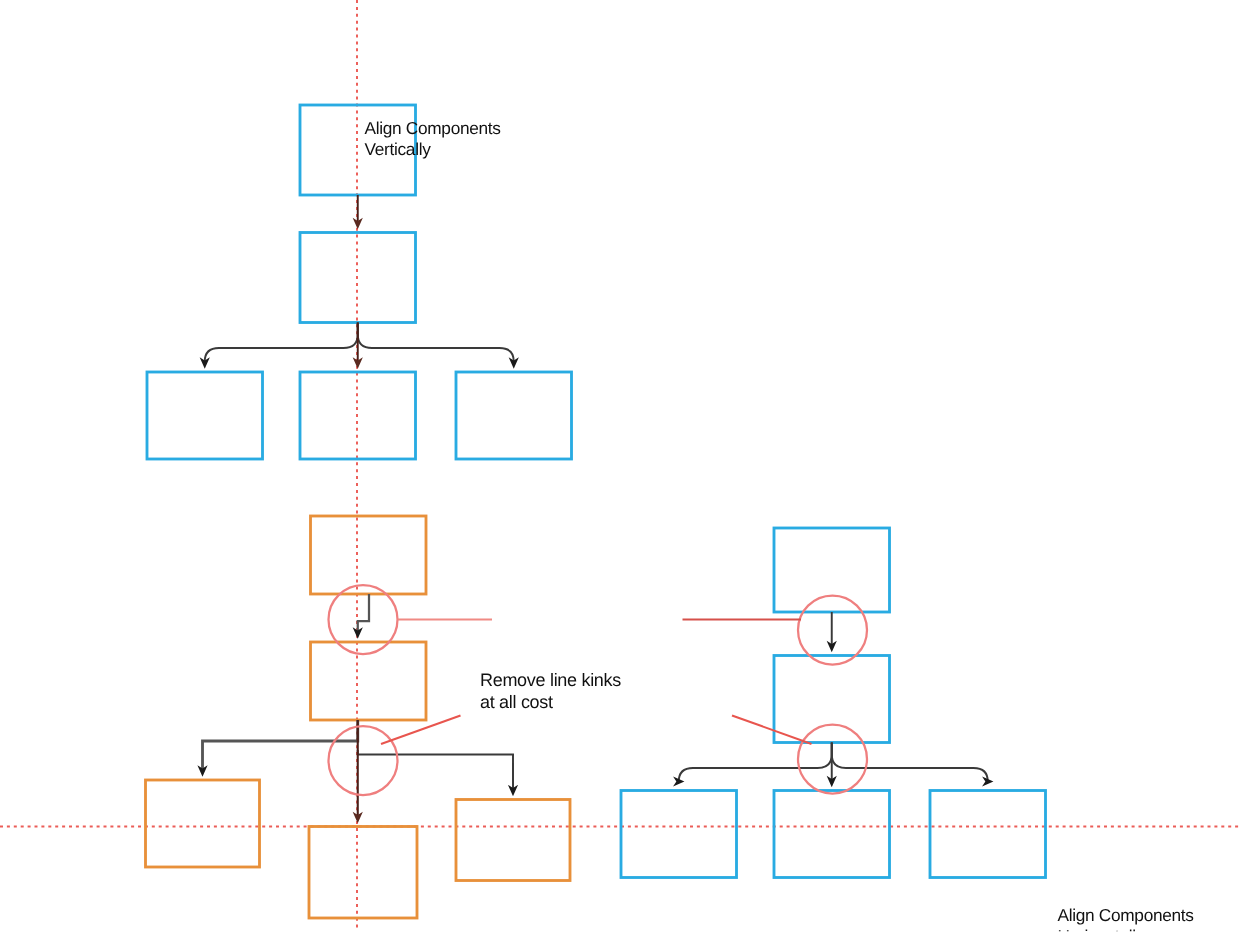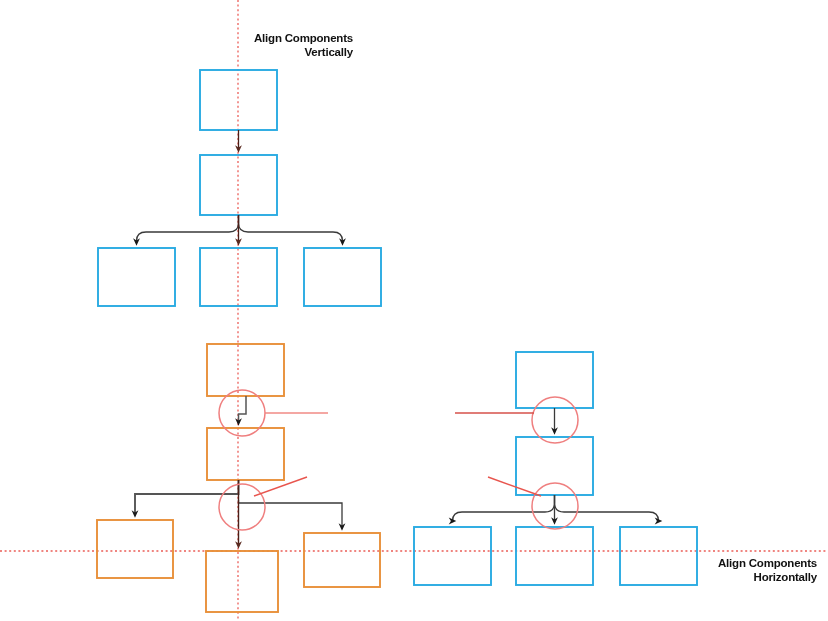--- a/index.html
+++ b/index.html
@@ -20,26 +20,27 @@
   #diagram-svg {
     position: absolute;
     left: 0;
     top: 0;
     width: 828px;
     height: 621px;
   }
   .anno-text {
     position: absolute;
     font-family: "Liberation Sans", sans-serif;
-    font-weight: bold;
+    font-weight: normal;
     color: #111111;
-    text-align: right;
+    text-align: left;
     line-height: 1.25;
     white-space: pre-line;
     letter-spacing: -0.2px;
+    margin-top: 48px;
   }
   #label-align-vertical {
     left: 243px;
     top: 31px;
     width: 110px;
     font-size: 11.5px;
   }
   #label-align-horizontal {
     left: 705px;
     top: 556px;
@@ -135,15 +136,17 @@
       <line x1="488" y1="477" x2="541" y2="496" stroke="#e8554e" stroke-width="1.4"></line>
     </g>
   </svg>
 
   <div class="anno-text" id="label-align-vertical">Align Components
 Vertically</div>
 
   <div class="anno-text" id="label-align-horizontal">Align Components
 Horizontally</div>
 
+  <div class="anno-text" id="label-remove-kinks">Remove line kinks
+at all cost</div>
 
 
 </div>
 
 </body></html>

